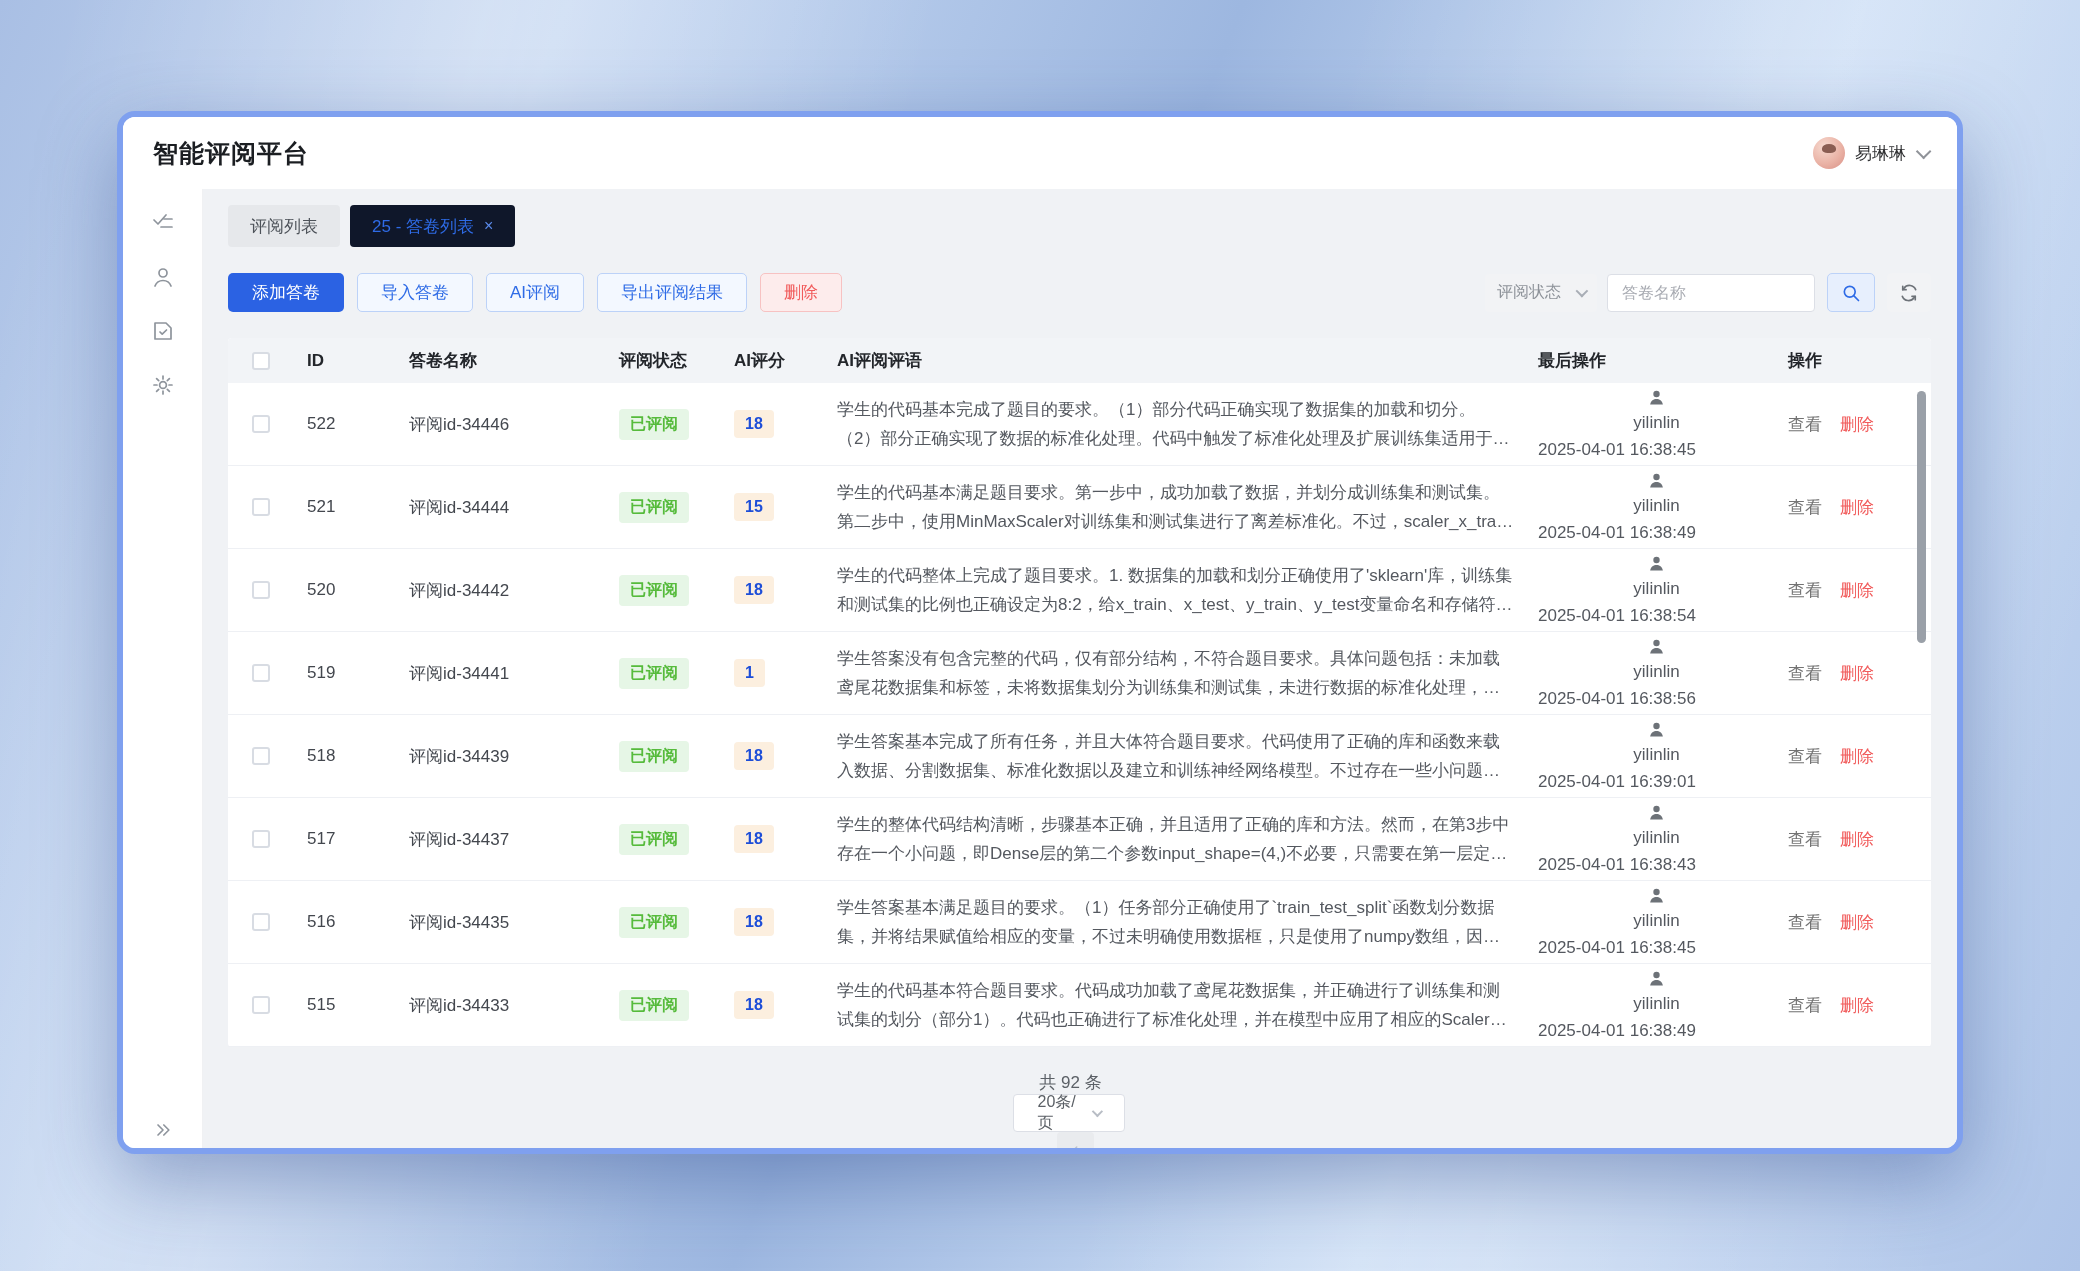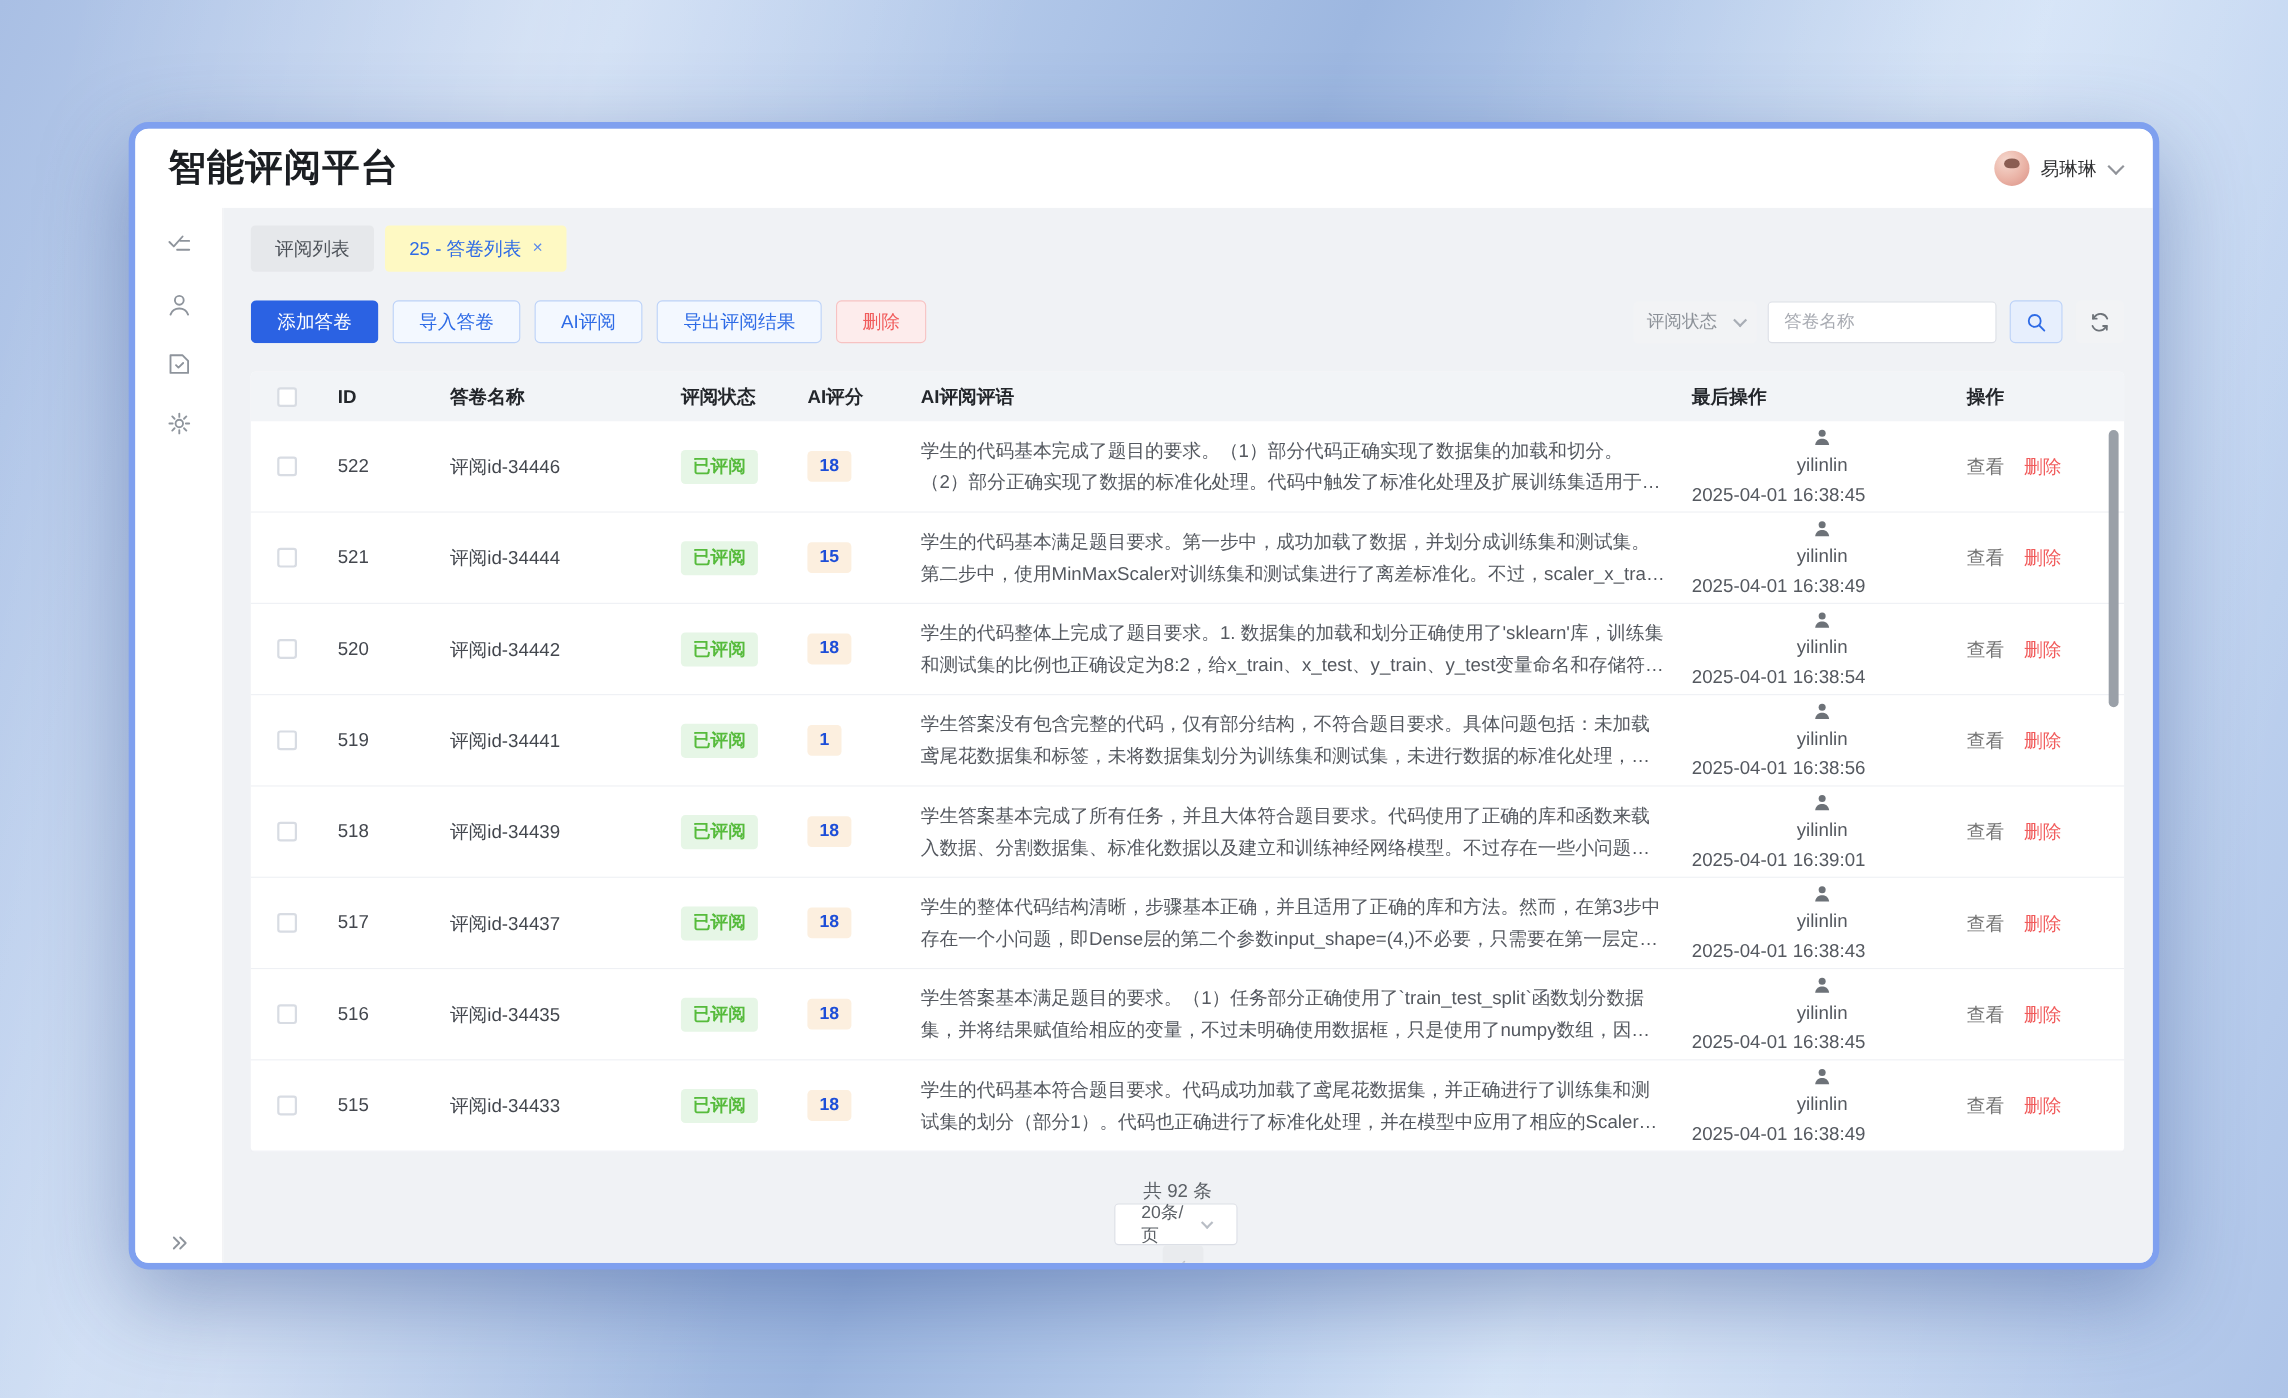--- a/index.html
+++ b/index.html
@@ -14,21 +14,21 @@
       linear-gradient(100deg, rgba(255,255,255,0) 55%, rgba(255,255,255,.22) 67%, rgba(255,255,255,0) 80%);
     transform:rotate(3deg); }
 
   .window { position:absolute; left:117px; top:111px; width:1846px; height:1043px;
     background:#fff; border-radius:18px; border:6px solid #7fa0ef;
     box-shadow:0 26px 80px rgba(35,65,135,.40); overflow:hidden; }
 
   
   .app-header { height:72px; background:#fff; display:flex; align-items:center;
     justify-content:space-between; padding:0 30px; }
-  .app-title { font-size:34px; font-weight:700; color:#1b1e22; letter-spacing:1px; }
+  .app-title { font-size:25px; font-weight:700; color:#1b1e22; letter-spacing:1px; }
   .user-box { display:flex; align-items:center; gap:10px; cursor:pointer; }
   .avatar { width:32px; height:32px; border-radius:50%;
     background:radial-gradient(circle at 35% 30%, #f6d9cf 0%, #eab3a6 55%, #d98f85 100%);
     position:relative; overflow:hidden; }
   .avatar::after { content:''; position:absolute; left:9px; top:7px; width:14px; height:9px;
     border-radius:50% 50% 40% 40%; background:#8a5d52; }
   .user-name { font-size:17px; color:#303133; }
   .chev-down { width:11px; height:11px; border-right:2px solid #909399; border-bottom:2px solid #909399;
     transform:rotate(45deg) translateY(-3px); }
 
@@ -45,21 +45,21 @@
   .collapse-btn svg { width:20px; height:20px; stroke:currentColor; fill:none; stroke-width:2;
     stroke-linecap:round; stroke-linejoin:round; }
 
   
   .main { flex:1; background:#f0f2f5; padding:16px 26px 0 25px; position:relative; }
 
   .tabs { display:flex; gap:10px; margin-bottom:26px; }
   .tab { height:42px; display:flex; align-items:center; gap:10px; padding:0 22px;
     border-radius:4px; font-size:17px; cursor:pointer; }
   .tab.inactive { background:#e6e8eb; color:#4d5259; }
-  .tab.active { background:#fef9c3; color:#2e6be6; }
+  .tab.active { background:#0f172a; color:#2e6be6; }
   .tab-close { font-size:16px; color:#5b8bec; line-height:1; }
 
   .toolbar { display:flex; align-items:center; margin-bottom:26px; }
   .btn { height:39px; padding:0 23px; border-radius:5px; font-size:17px; cursor:pointer;
     display:flex; align-items:center; border:1px solid transparent; margin-right:13px; }
   .btn-primary { background:#2b62e3; color:#fff; }
   .btn-plain { background:#f3f8ff; border-color:#bcd2f8; color:#2e6be6; }
   .btn-danger { background:#fdecec; border-color:#f7c2c2; color:#f15b5b; }
   .toolbar-spacer { flex:1; }
   .sel-box { height:38px; width:112px; background:#f2f3f5; border-radius:4px;

